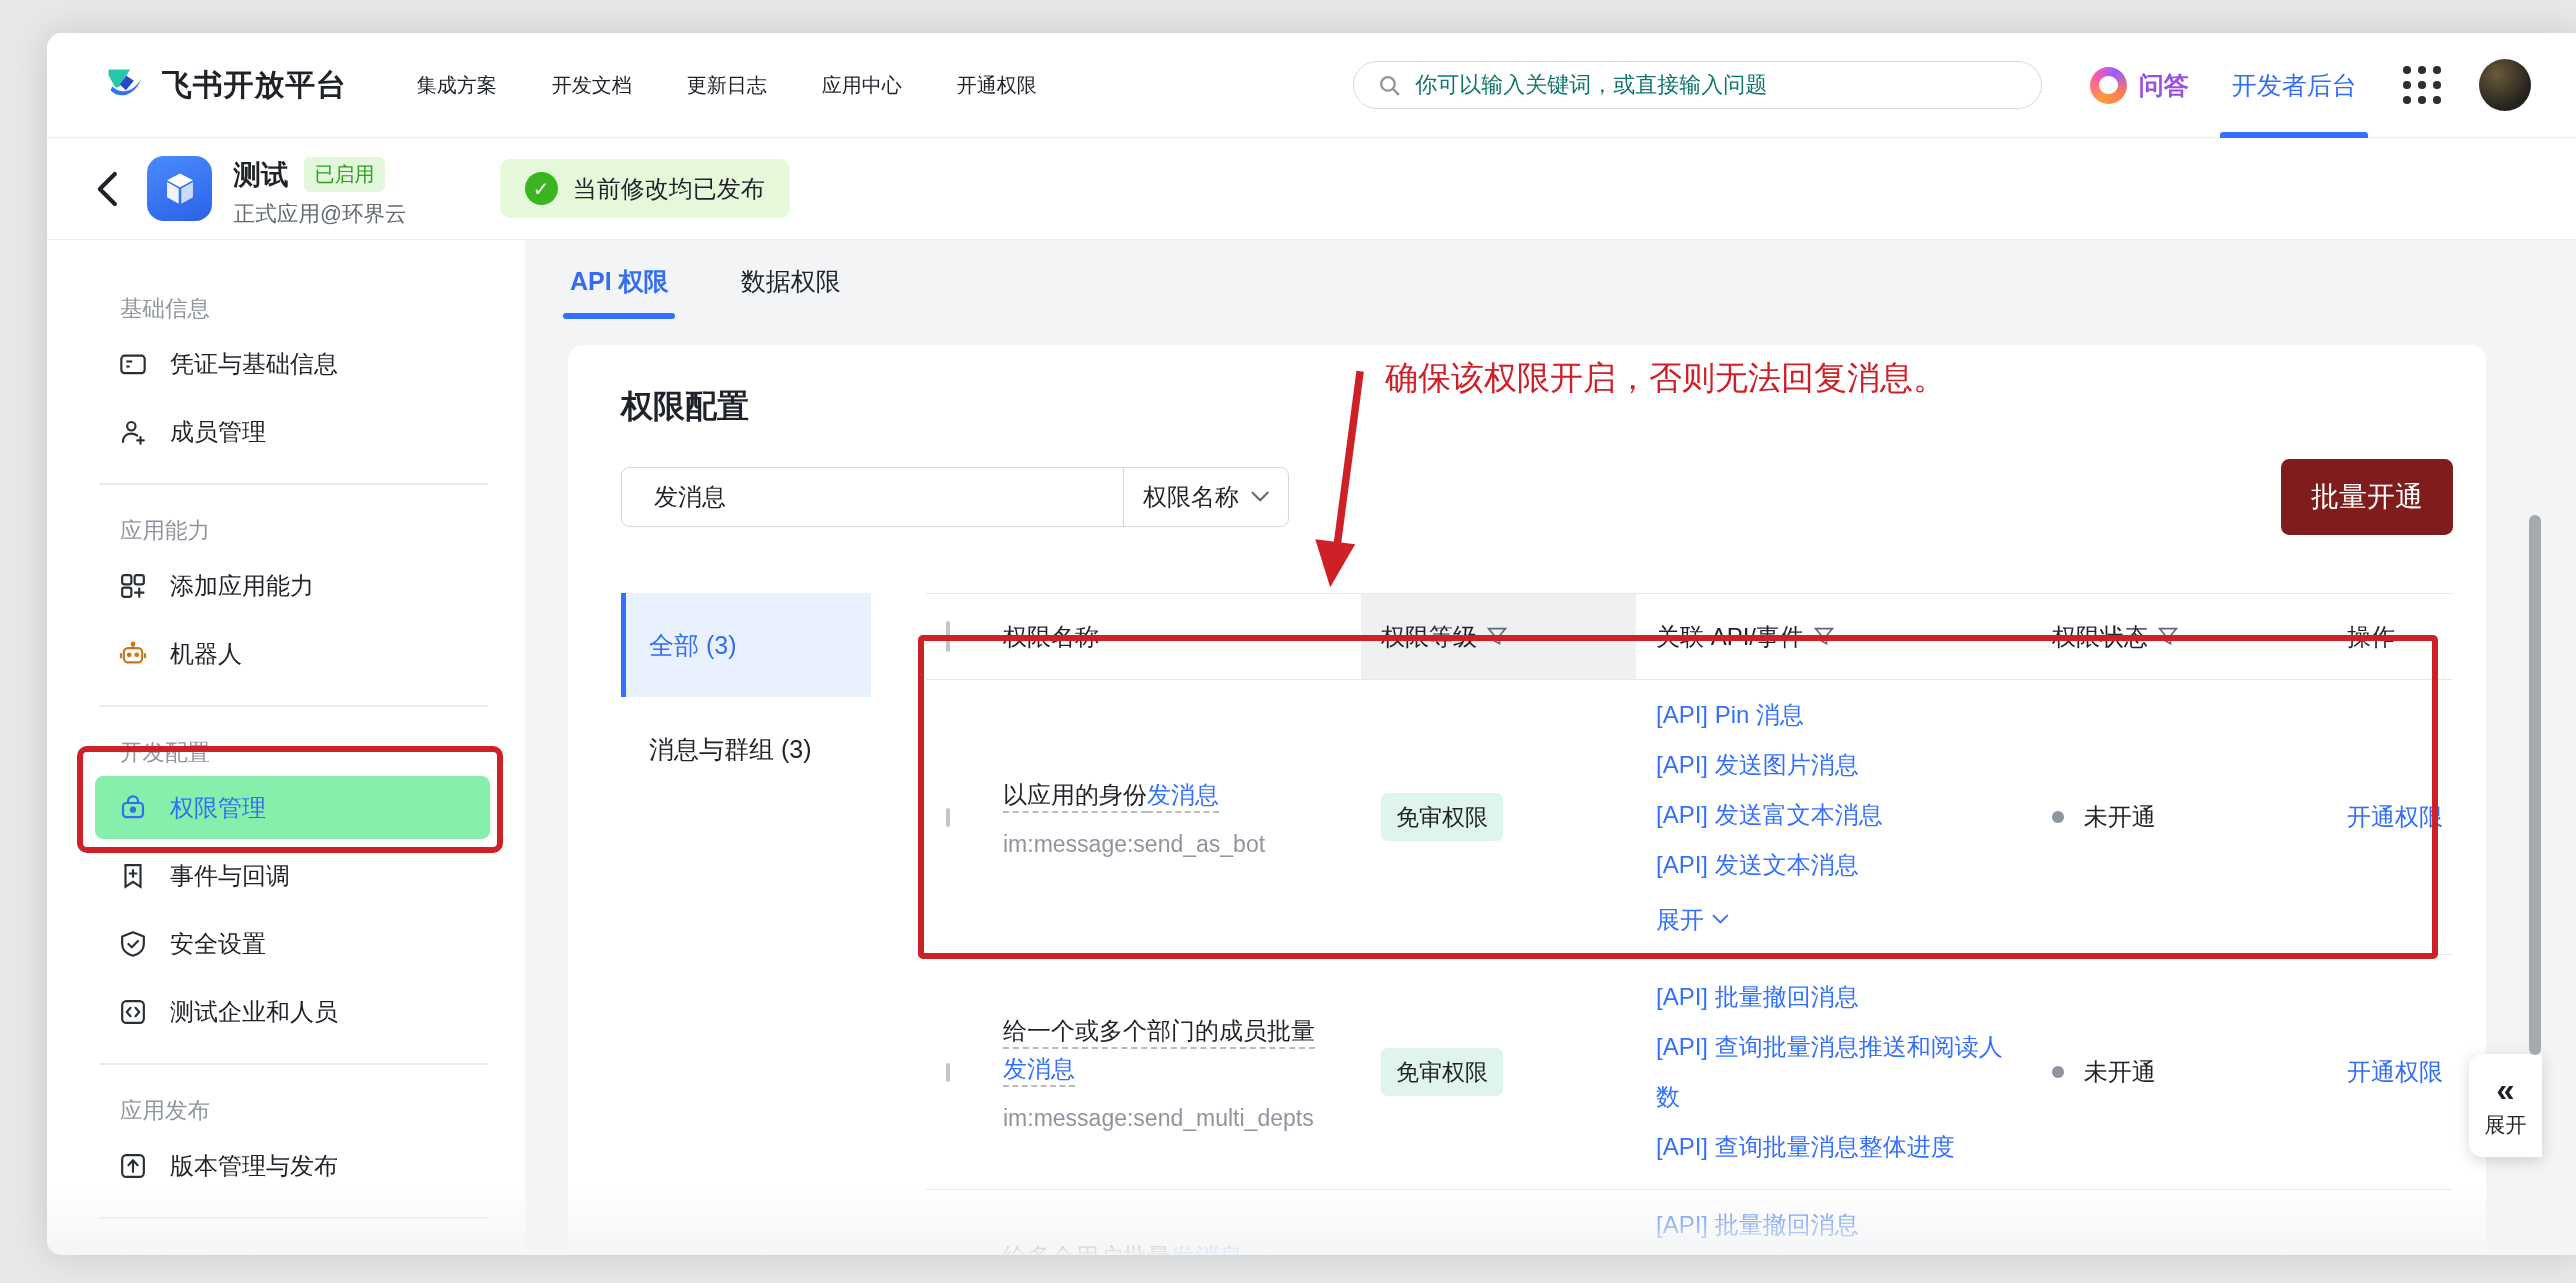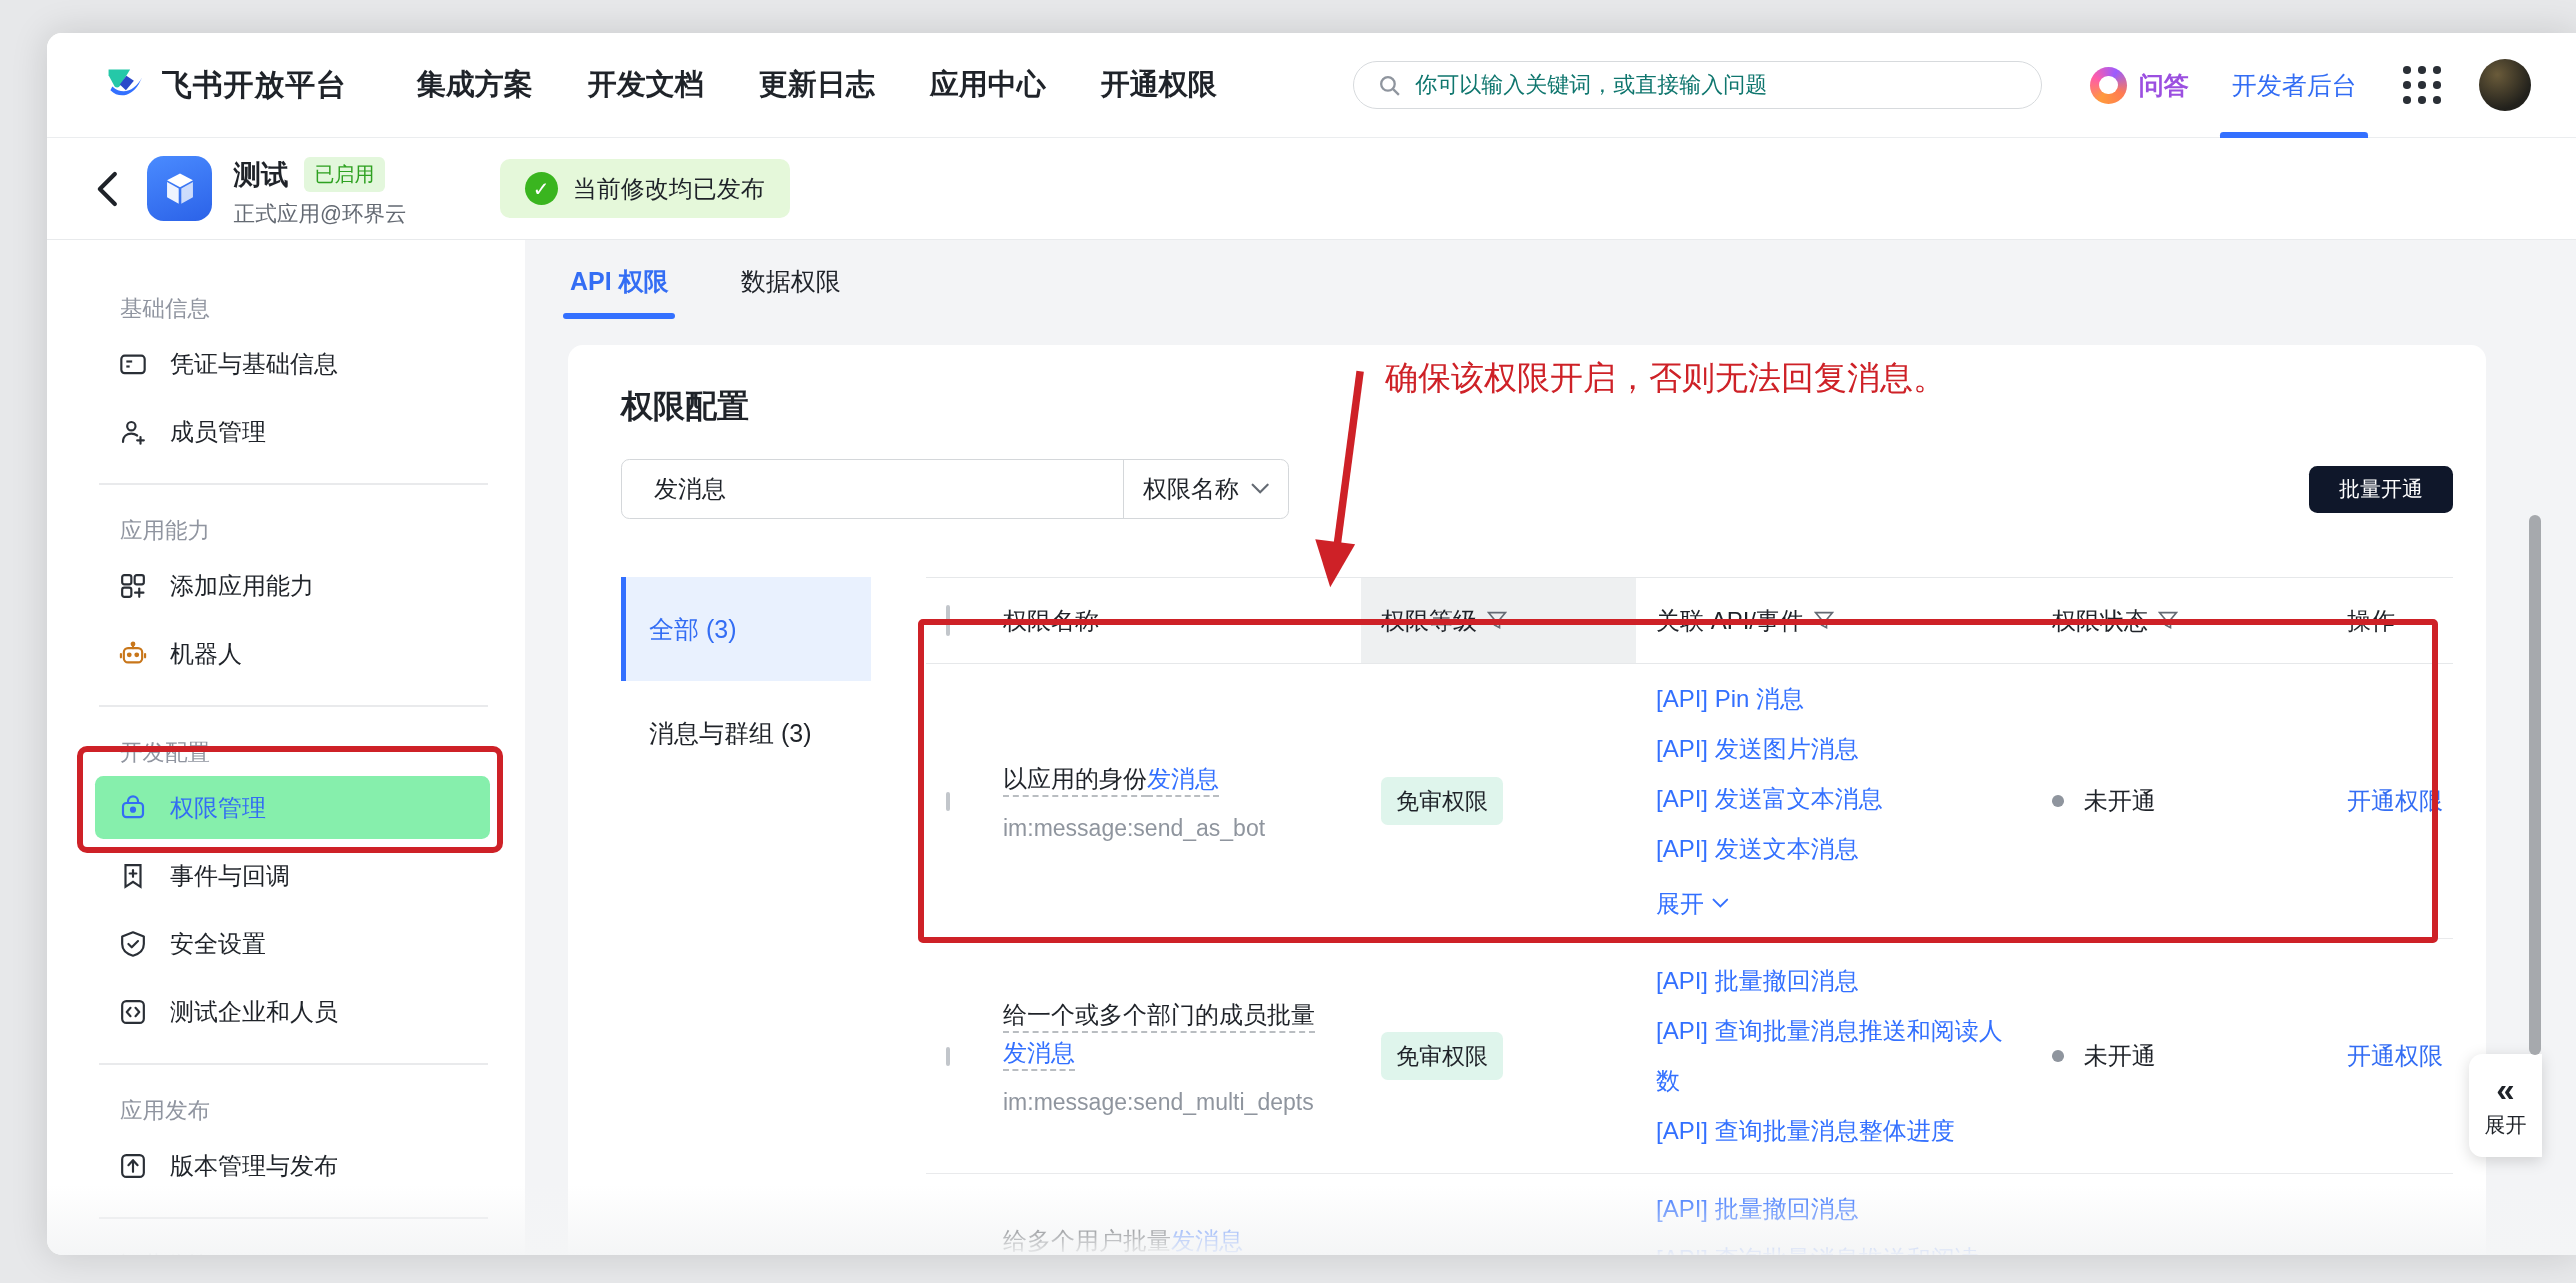--- a/index.html
+++ b/index.html
@@ -13,21 +13,21 @@
   .window::after { content:""; position:absolute; left:0; right:0; bottom:0; height:70px;
     background:linear-gradient(180deg, rgba(250,250,251,0), rgba(244,245,246,.96));
     pointer-events:none; z-index:40; }
 
   
   .topnav { height:105px; flex:0 0 105px; display:flex; align-items:center;
     padding:0 45px 0 55px; border-bottom:1.7px solid #ebedef; background:#fff; position:relative; z-index:5;}
   .logo { display:flex; align-items:center; gap:15px; }
   .logo-text { font-size:30px; font-weight:700; letter-spacing:0.8px; }
   .nav-menu { display:flex; gap:55px; margin-left:70px; }
-  .nav-item { font-size:29px; font-weight:700; cursor:pointer; }
+  .nav-item { font-size:20px; font-weight:400; cursor:pointer; }
   .nav-spacer { flex:1; }
   .nav-search { width:689px; height:48px; border:1.7px solid #d7dadd; border-radius:25px;
     display:flex; align-items:center; padding:0 23px; gap:13.3px; margin-right:48px; background:#fff;}
   .nav-search .ph { font-size:22px; color:#0f766e; }
   .qa { display:flex; align-items:center; gap:11.7px; margin-right:43px; cursor:pointer;}
   .qa-ring { width:37px; height:37px; border-radius:50%; position:relative;
     background:conic-gradient(from 210deg,#ff9a3c,#ff5ca8,#9a5cff,#ff7b52,#ff9a3c); }
   .qa-ring::after { content:""; position:absolute; inset:9.2px; background:#fff; border-radius:50%; }
   .qa-label { font-size:25px; font-weight:600; color:#9b4fe0; }
   .console { position:relative; height:105px; display:flex; align-items:center; margin-right:8.3px; cursor:pointer;}
@@ -83,21 +83,21 @@
     padding:40px 33px 0 53px; position:relative; }
   .card-title { font-size:32px; font-weight:700; }
 
   .controls { display:flex; align-items:center; margin-top:30px; }
   .perm-search { width:668px; height:60px; border:1.7px solid #d4d7da; border-radius:8.3px;
     display:flex; align-items:stretch; background:#fff; }
   .perm-search .val { flex:1; display:flex; align-items:center; padding-left:32px; font-size:24px; }
   .perm-search .type { width:165px; border-left:1.7px solid #d4d7da; display:flex; align-items:center;
     justify-content:center; gap:11.7px; font-size:24px; cursor:pointer; }
   .ctrl-spacer { flex:1; }
-  .bulk-btn { height:47px; padding:0 30px; background:#0f172a; color:#fff; font-size:21px; font-weight:500;
+  .bulk-btn { height:76px; padding:0 30px; background:#7f1d1d; color:#fff; font-size:28px; font-weight:500;
     border:none; border-radius:8.3px; display:flex; align-items:center; }
 
   .content-row { display:flex; margin-top:58px; }
   .catlist { width:250px; flex:0 0 250px; margin-right:55px; }
   .cat-item { height:104px; display:flex; align-items:center; padding-left:28px; font-size:25px; cursor:pointer;}
   .cat-item.active { background:#e9f1fe; color:#336df4; border-left:5px solid #3370ff; padding-left:23px; font-weight:500;}
 
   .ptable { flex:1; min-width:0; position:relative; }
   .thead { display:flex; align-items:center; height:87px; border-top:1.7px solid #e6e8ea; border-bottom:1.7px solid #e6e8ea;
     font-size:24px; font-weight:500; }

